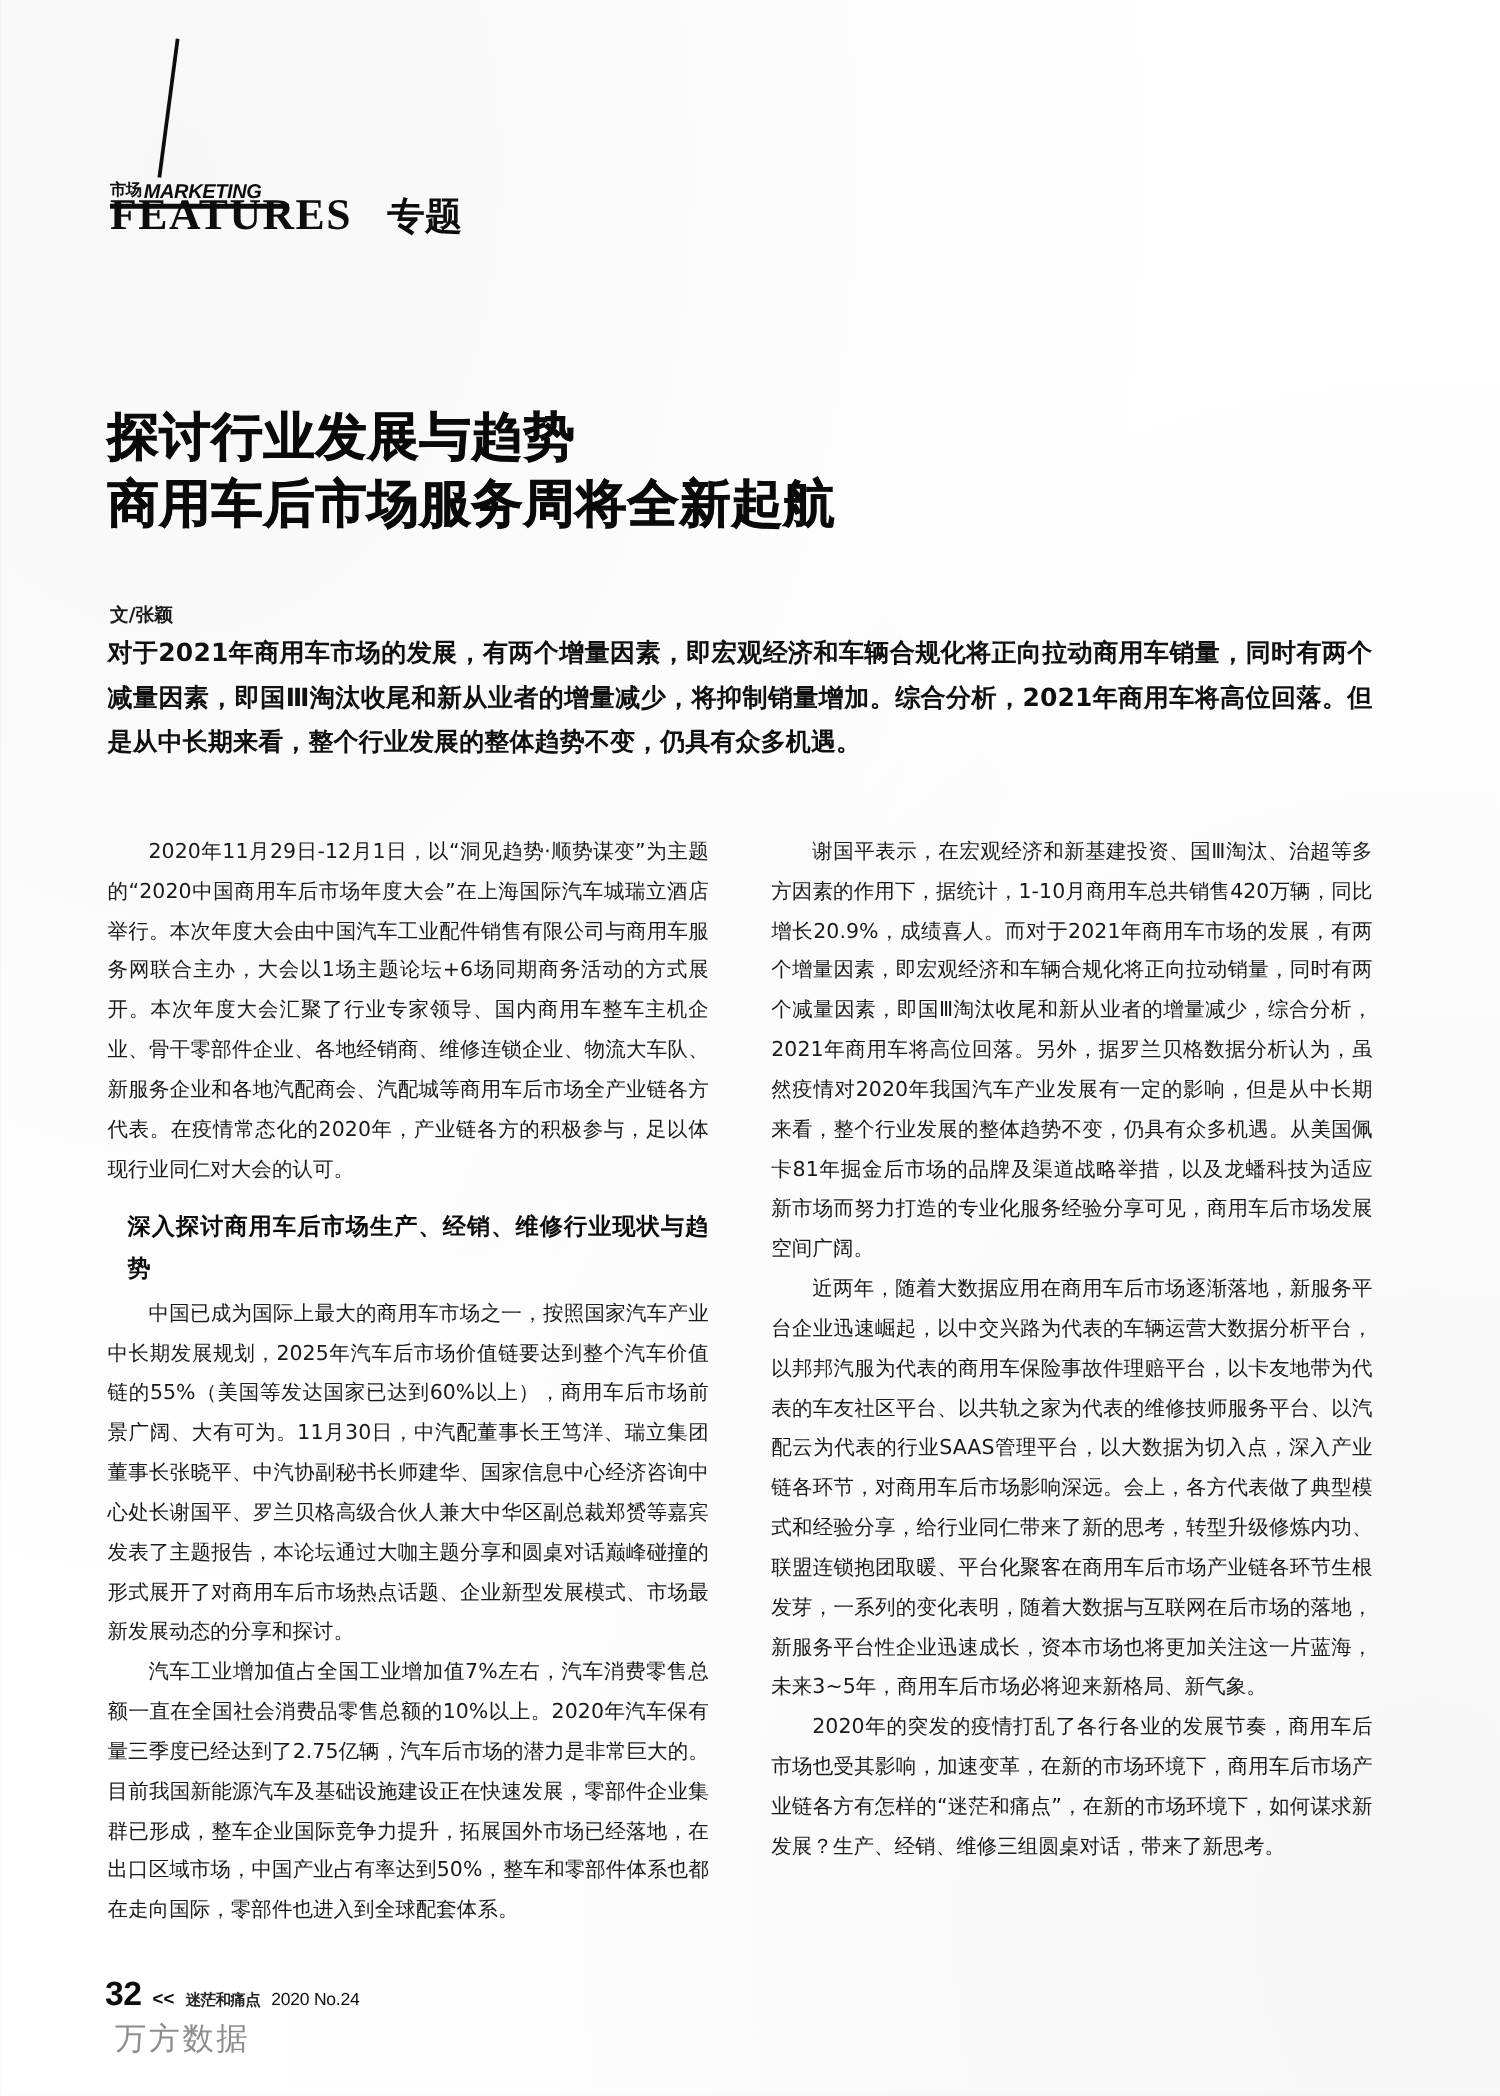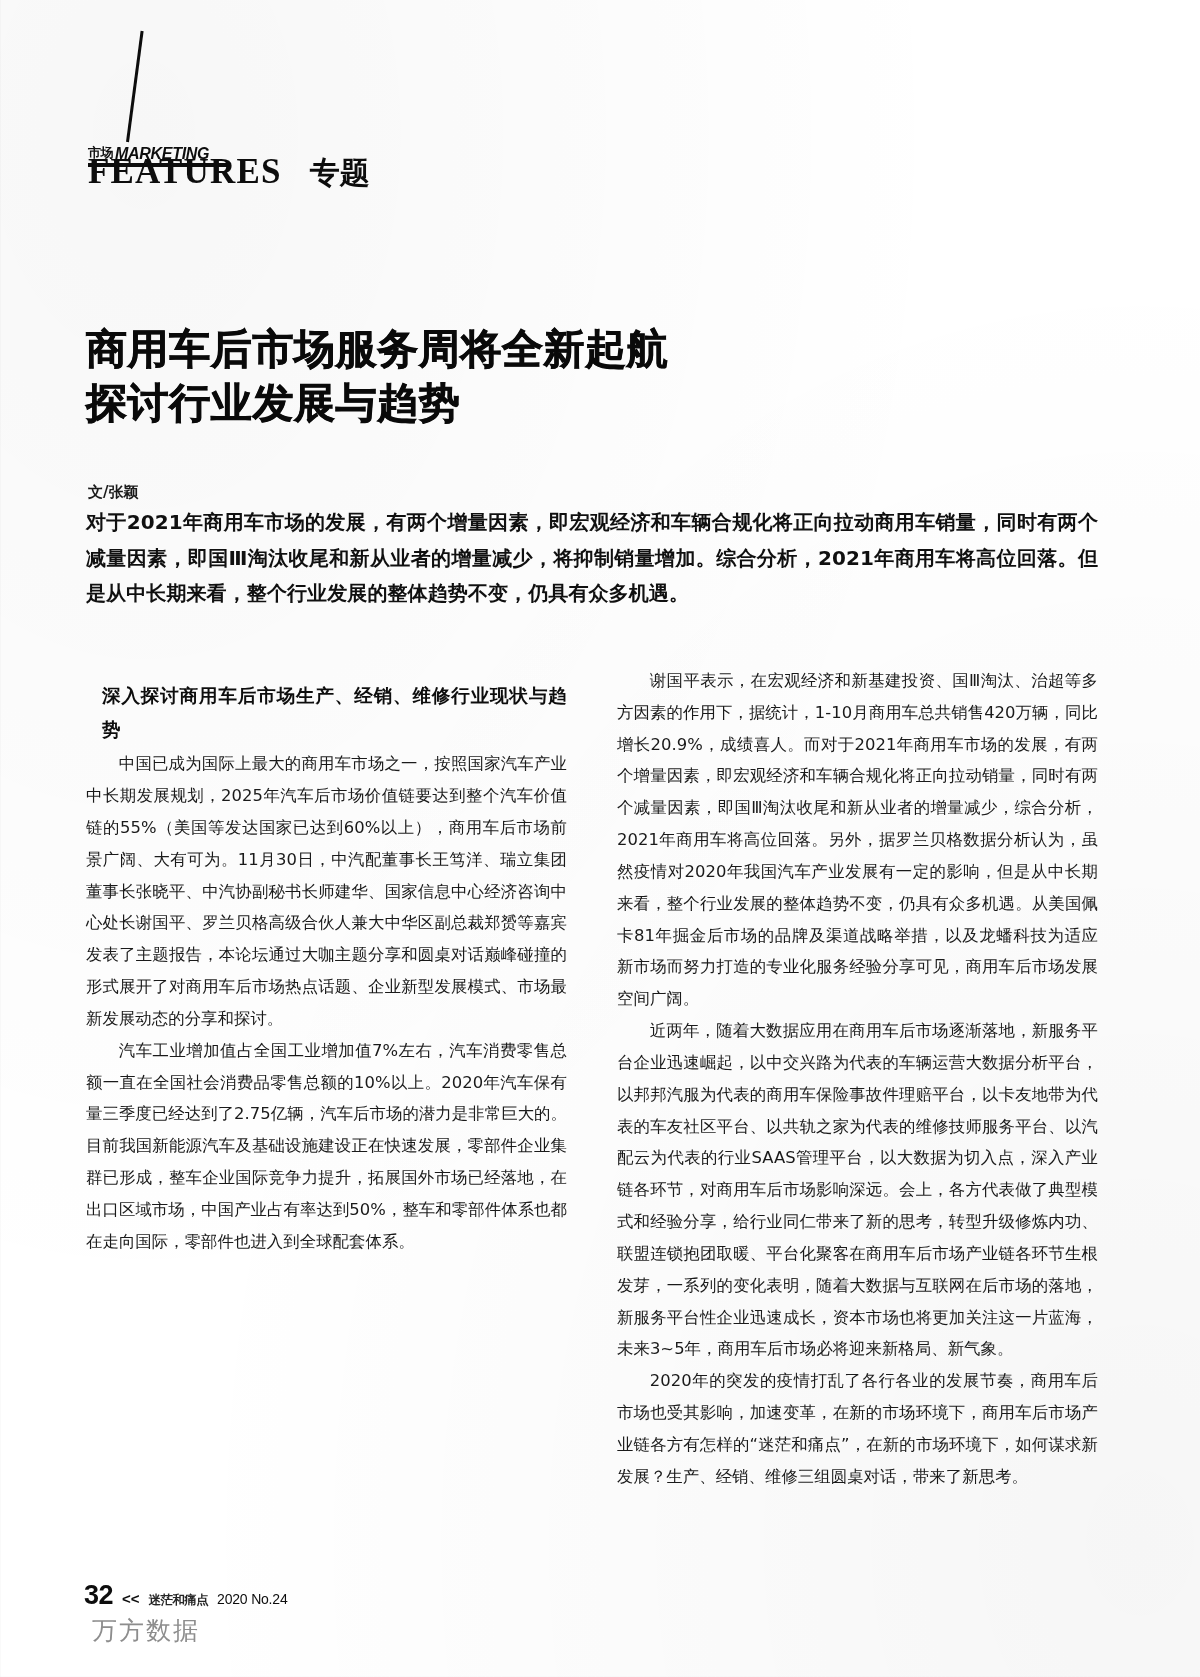--- a/index.html
+++ b/index.html
@@ -236,30 +236,31 @@
       <span class="mast-kicker-cn">市场</span>
       <span class="mast-kicker-en">MARKETING</span>
     </div>
     <div class="mast-main">
       <span class="mast-main-en">FEATURES</span>
       <span class="mast-main-cn">专题</span>
     </div>
   </div>
 
   <div class="headline">
+    <div class="headline-line">探讨行业发展与趋势</div>
     <div class="headline-line">商用车后市场服务周将全新起航</div>
-    <div class="headline-line">探讨行业发展与趋势</div>
   </div>
 
   <div class="byline">文/张颖</div>
 
   <div class="lead">对于2021年商用车市场的发展，有两个增量因素，即宏观经济和车辆合规化将正向拉动商用车销量，同时有两个减量因素，即国Ⅲ淘汰收尾和新从业者的增量减少，将抑制销量增加。综合分析，2021年商用车将高位回落。但是从中长期来看，整个行业发展的整体趋势不变，仍具有众多机遇。</div>
 
   <div class="columns">
     <div class="col">
+      <p>2020年11月29日-12月1日，以“洞见趋势·顺势谋变”为主题的“2020中国商用车后市场年度大会”在上海国际汽车城瑞立酒店举行。本次年度大会由中国汽车工业配件销售有限公司与商用车服务网联合主办，大会以1场主题论坛+6场同期商务活动的方式展开。本次年度大会汇聚了行业专家领导、国内商用车整车主机企业、骨干零部件企业、各地经销商、维修连锁企业、物流大车队、新服务企业和各地汽配商会、汽配城等商用车后市场全产业链各方代表。在疫情常态化的2020年，产业链各方的积极参与，足以体现行业同仁对大会的认可。</p>
       <h2>深入探讨商用车后市场生产、经销、维修行业现状与趋势</h2>
       <p>中国已成为国际上最大的商用车市场之一，按照国家汽车产业中长期发展规划，2025年汽车后市场价值链要达到整个汽车价值链的55%（美国等发达国家已达到60%以上），商用车后市场前景广阔、大有可为。11月30日，中汽配董事长王笃洋、瑞立集团董事长张晓平、中汽协副秘书长师建华、国家信息中心经济咨询中心处长谢国平、罗兰贝格高级合伙人兼大中华区副总裁郑赟等嘉宾发表了主题报告，本论坛通过大咖主题分享和圆桌对话巅峰碰撞的形式展开了对商用车后市场热点话题、企业新型发展模式、市场最新发展动态的分享和探讨。</p>
       <p>汽车工业增加值占全国工业增加值7%左右，汽车消费零售总额一直在全国社会消费品零售总额的10%以上。2020年汽车保有量三季度已经达到了2.75亿辆，汽车后市场的潜力是非常巨大的。目前我国新能源汽车及基础设施建设正在快速发展，零部件企业集群已形成，整车企业国际竞争力提升，拓展国外市场已经落地，在出口区域市场，中国产业占有率达到50%，整车和零部件体系也都在走向国际，零部件也进入到全球配套体系。</p>
     </div>
     <div class="col">
       <p>谢国平表示，在宏观经济和新基建投资、国Ⅲ淘汰、治超等多方因素的作用下，据统计，1-10月商用车总共销售420万辆，同比增长20.9%，成绩喜人。而对于2021年商用车市场的发展，有两个增量因素，即宏观经济和车辆合规化将正向拉动销量，同时有两个减量因素，即国Ⅲ淘汰收尾和新从业者的增量减少，综合分析，2021年商用车将高位回落。另外，据罗兰贝格数据分析认为，虽然疫情对2020年我国汽车产业发展有一定的影响，但是从中长期来看，整个行业发展的整体趋势不变，仍具有众多机遇。从美国佩卡81年掘金后市场的品牌及渠道战略举措，以及龙蟠科技为适应新市场而努力打造的专业化服务经验分享可见，商用车后市场发展空间广阔。</p>
       <p>近两年，随着大数据应用在商用车后市场逐渐落地，新服务平台企业迅速崛起，以中交兴路为代表的车辆运营大数据分析平台，以邦邦汽服为代表的商用车保险事故件理赔平台，以卡友地带为代表的车友社区平台、以共轨之家为代表的维修技师服务平台、以汽配云为代表的行业SAAS管理平台，以大数据为切入点，深入产业链各环节，对商用车后市场影响深远。会上，各方代表做了典型模式和经验分享，给行业同仁带来了新的思考，转型升级修炼内功、联盟连锁抱团取暖、平台化聚客在商用车后市场产业链各环节生根发芽，一系列的变化表明，随着大数据与互联网在后市场的落地，新服务平台性企业迅速成长，资本市场也将更加关注这一片蓝海，未来3~5年，商用车后市场必将迎来新格局、新气象。</p>
       <p>2020年的突发的疫情打乱了各行各业的发展节奏，商用车后市场也受其影响，加速变革，在新的市场环境下，商用车后市场产业链各方有怎样的“迷茫和痛点”，在新的市场环境下，如何谋求新发展？生产、经销、维修三组圆桌对话，带来了新思考。</p>
     </div>
   </div>

